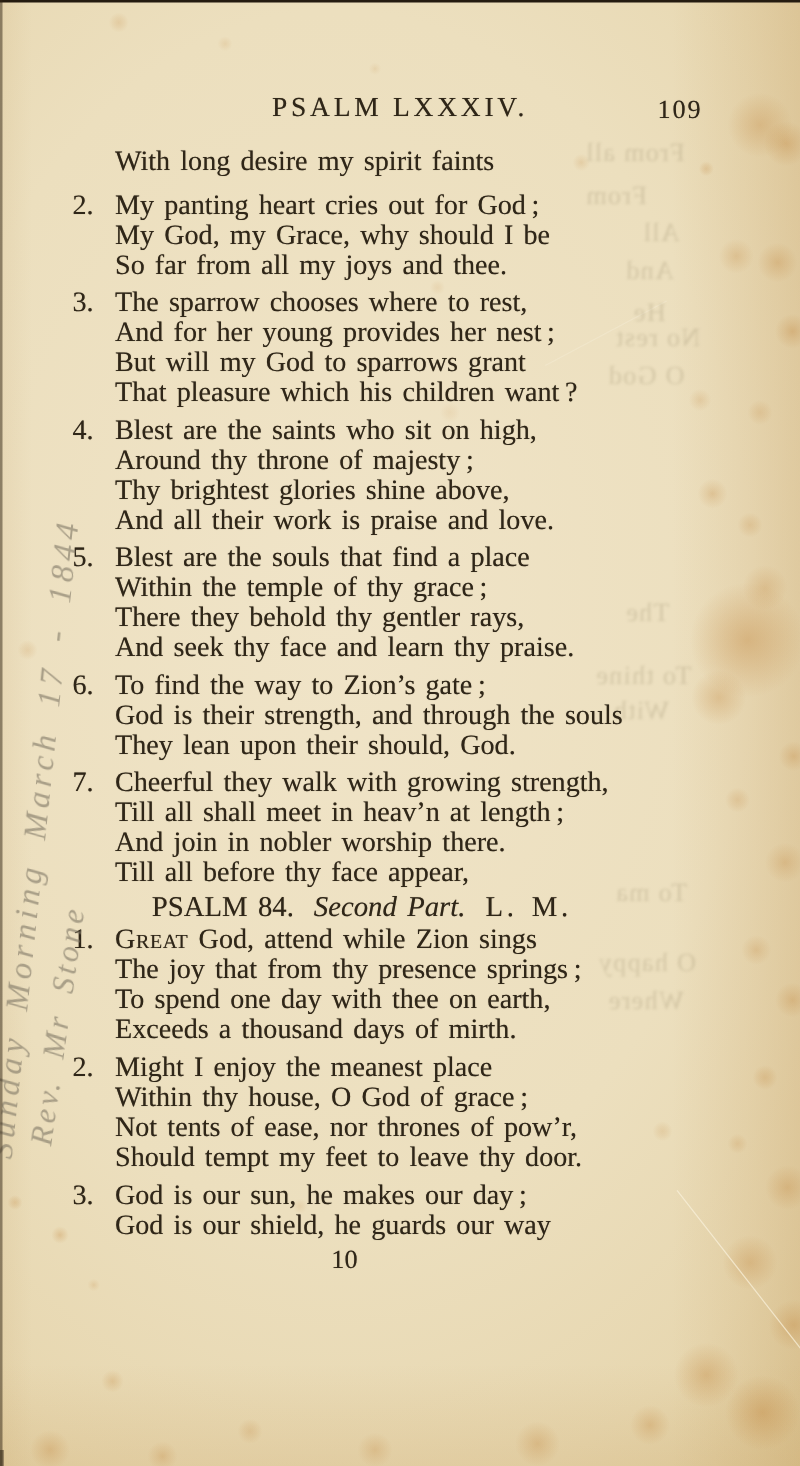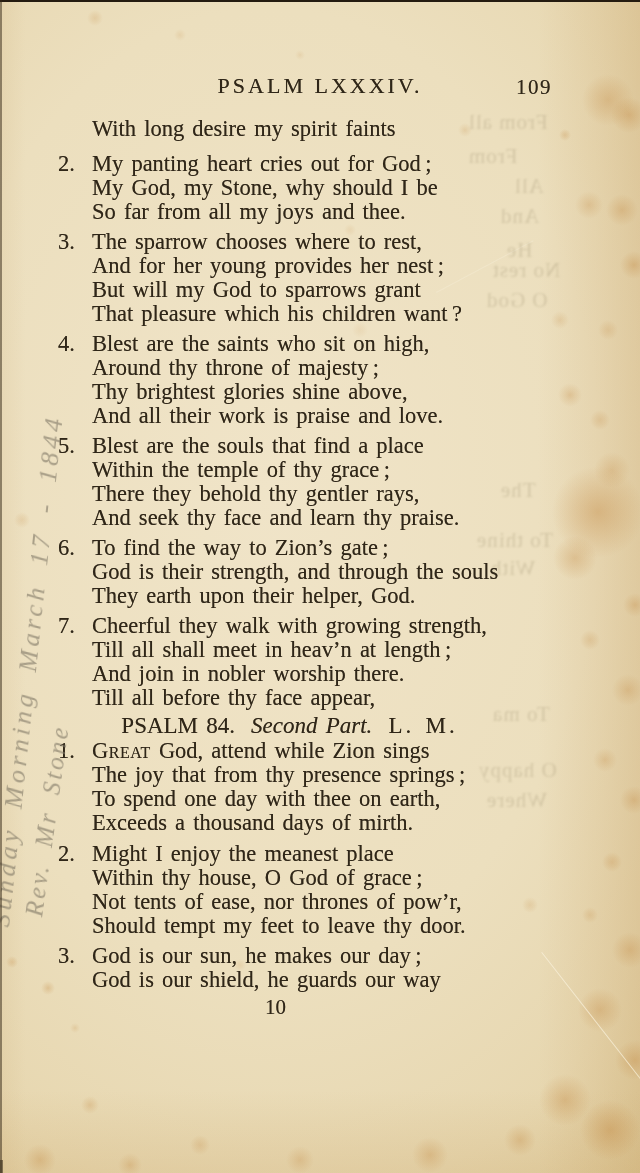--- a/index.html
+++ b/index.html
@@ -25,21 +25,21 @@
   .crease2{left:436px;top:292px;width:110px;height:1px;transform:rotate(-28deg);transform-origin:0 0;opacity:.5;}
 
   
   .ghost{position:absolute;font-size:21px;color:#b2a584;opacity:.42;
          transform:scaleX(-1);filter:blur(1.1px);letter-spacing:1px;white-space:nowrap;}
 
   
   .ink{color:#2f2618;text-shadow:0 0 .6px rgba(47,38,24,.55);}
   .runhead{position:absolute;top:74px;left:0;width:640px;text-align:center;
            font-size:22px;letter-spacing:3px;line-height:24px;}
-  .pagenum{position:absolute;top:75px;right:88px;font-size:21px;letter-spacing:1.5px;line-height:24px;}
+  .pagenum{position:absolute;top:75px;right:78px;font-size:21px;letter-spacing:1.5px;line-height:24px;}
   .textblock{position:absolute;top:117px;left:0;width:579px;
              font-size:22.5px;line-height:24px;word-spacing:2.5px;}
   .line{position:relative;margin:0;padding:0 0 0 92px;white-space:nowrap;}
   .num{position:absolute;left:58px;}
   .stanza{margin-top:6px;}
   .stanza.first{margin-top:0;}
   .stanza.g11{margin-top:11px;}
   .stanza.g7{margin-top:7px;}
   .h84{margin-top:4px;text-align:center;font-size:23px;white-space:nowrap;}
   .h84 .it{font-style:italic;margin-left:16px;}
@@ -92,21 +92,21 @@
 
   <div class="textblock ink">
 
     <div class="stanza first">
       <p class="line"><span>With long desire my spirit faints</span></p>
     </div>
 
     <div class="stanza g11">
       <p class="line"><span class="num">2.</span></p>
       <p class="line"><span>My panting heart cries out for God ;</span></p>
-      <p class="line"><span>My God, my Stone, why should I be</span></p>
+      <p class="line"><span>My God, my Grace, why should I be</span></p>
       <p class="line"><span>So far from all my joys and thee.</span></p>
     </div>
 
     <div class="stanza">
       <p class="line"><span class="num">3.</span><span>The sparrow chooses where to rest,</span></p>
       <p class="line"><span>And for her young provides her nest ;</span></p>
       <p class="line"><span>But will my God to sparrows grant</span></p>
       <p class="line"><span>That pleasure which his children want ?</span></p>
     </div>
 
@@ -121,21 +121,21 @@
       <p class="line"><span class="num">5.</span><span>Blest are the souls that find a place</span></p>
       <p class="line"><span>Within the temple of thy grace ;</span></p>
       <p class="line"><span>There they behold thy gentler rays,</span></p>
       <p class="line"><span>And seek thy face and learn thy praise.</span></p>
     </div>
 
     <div class="stanza">
       <p class="line"><span class="num">6.</span></p>
       <p class="line"><span>To find the way to Zion’s gate ;</span></p>
       <p class="line"><span>God is their strength, and through the souls</span></p>
-      <p class="line"><span>They earth upon their helper, God.</span></p>
+      <p class="line"><span>They lean upon their should, God.</span></p>
     </div>
 
     <div class="stanza">
       <p class="line"><span class="num">7.</span><span>Cheerful they walk with growing strength,</span></p>
       <p class="line"><span>Till all shall meet in heav’n at length ;</span></p>
       <p class="line"><span>And join in nobler worship there.</span></p>
       <p class="line"><span>Till all before thy face appear,</span></p>
     </div>
 
     <div class="h84">

